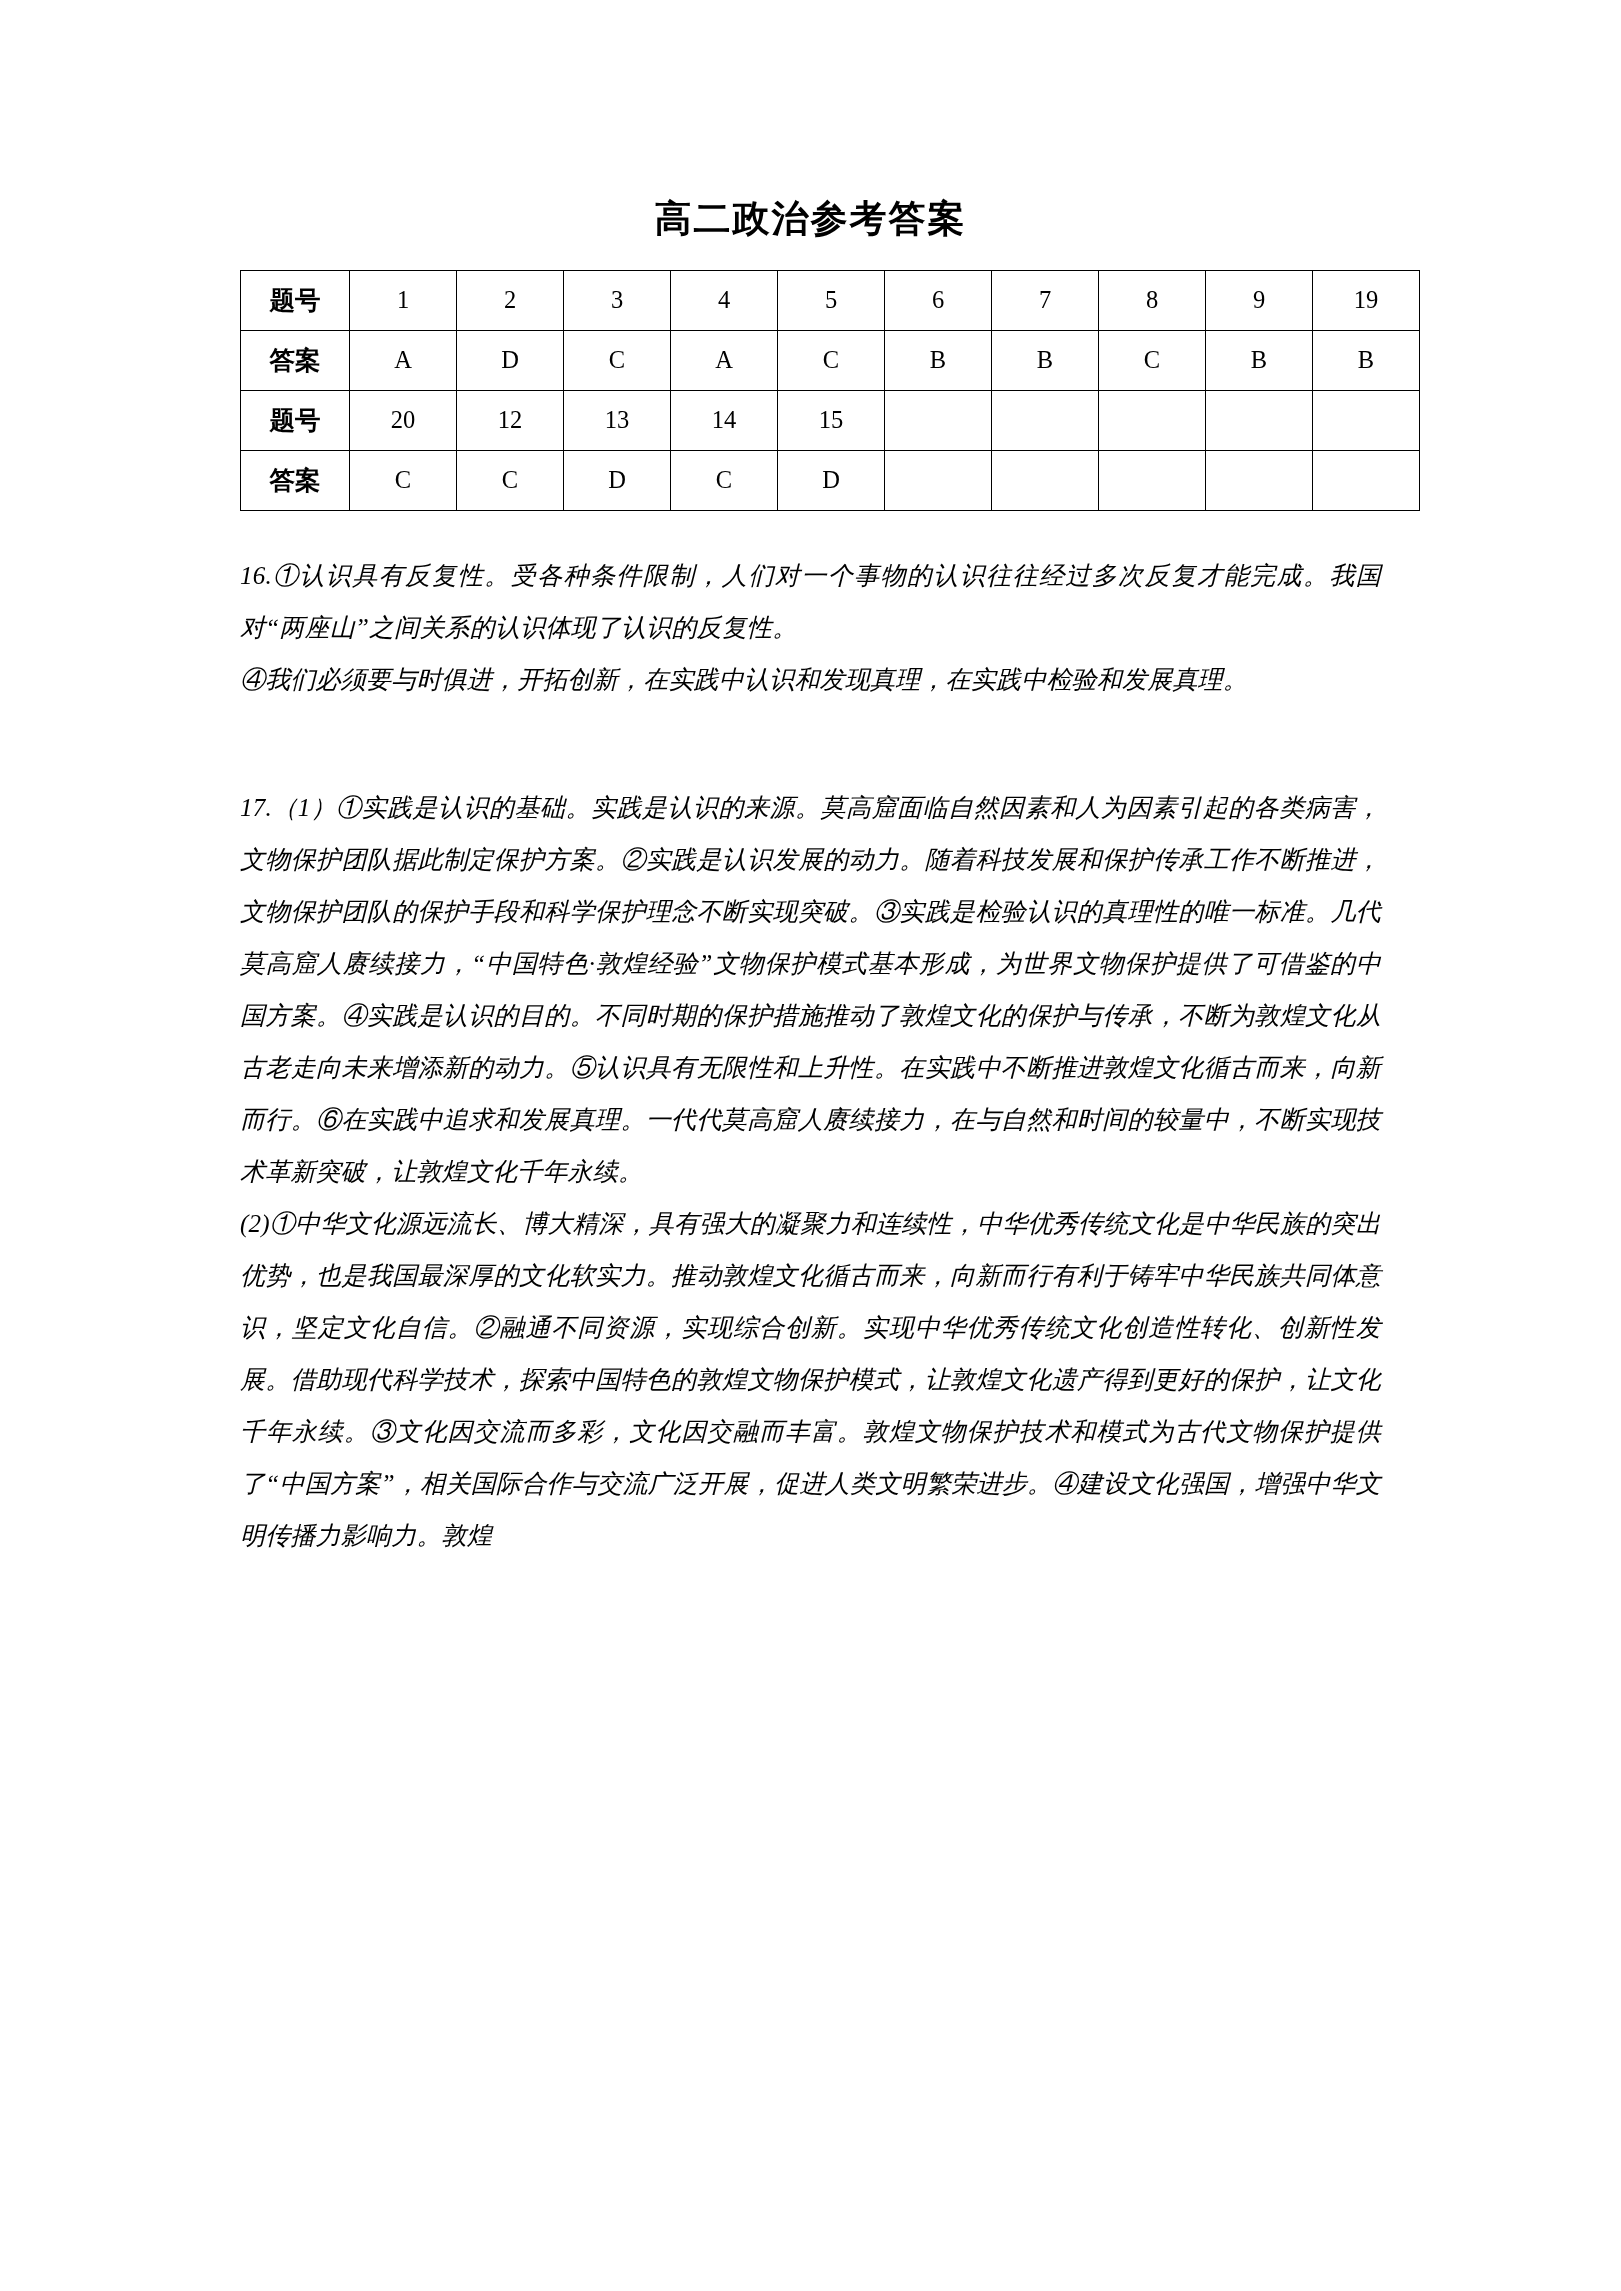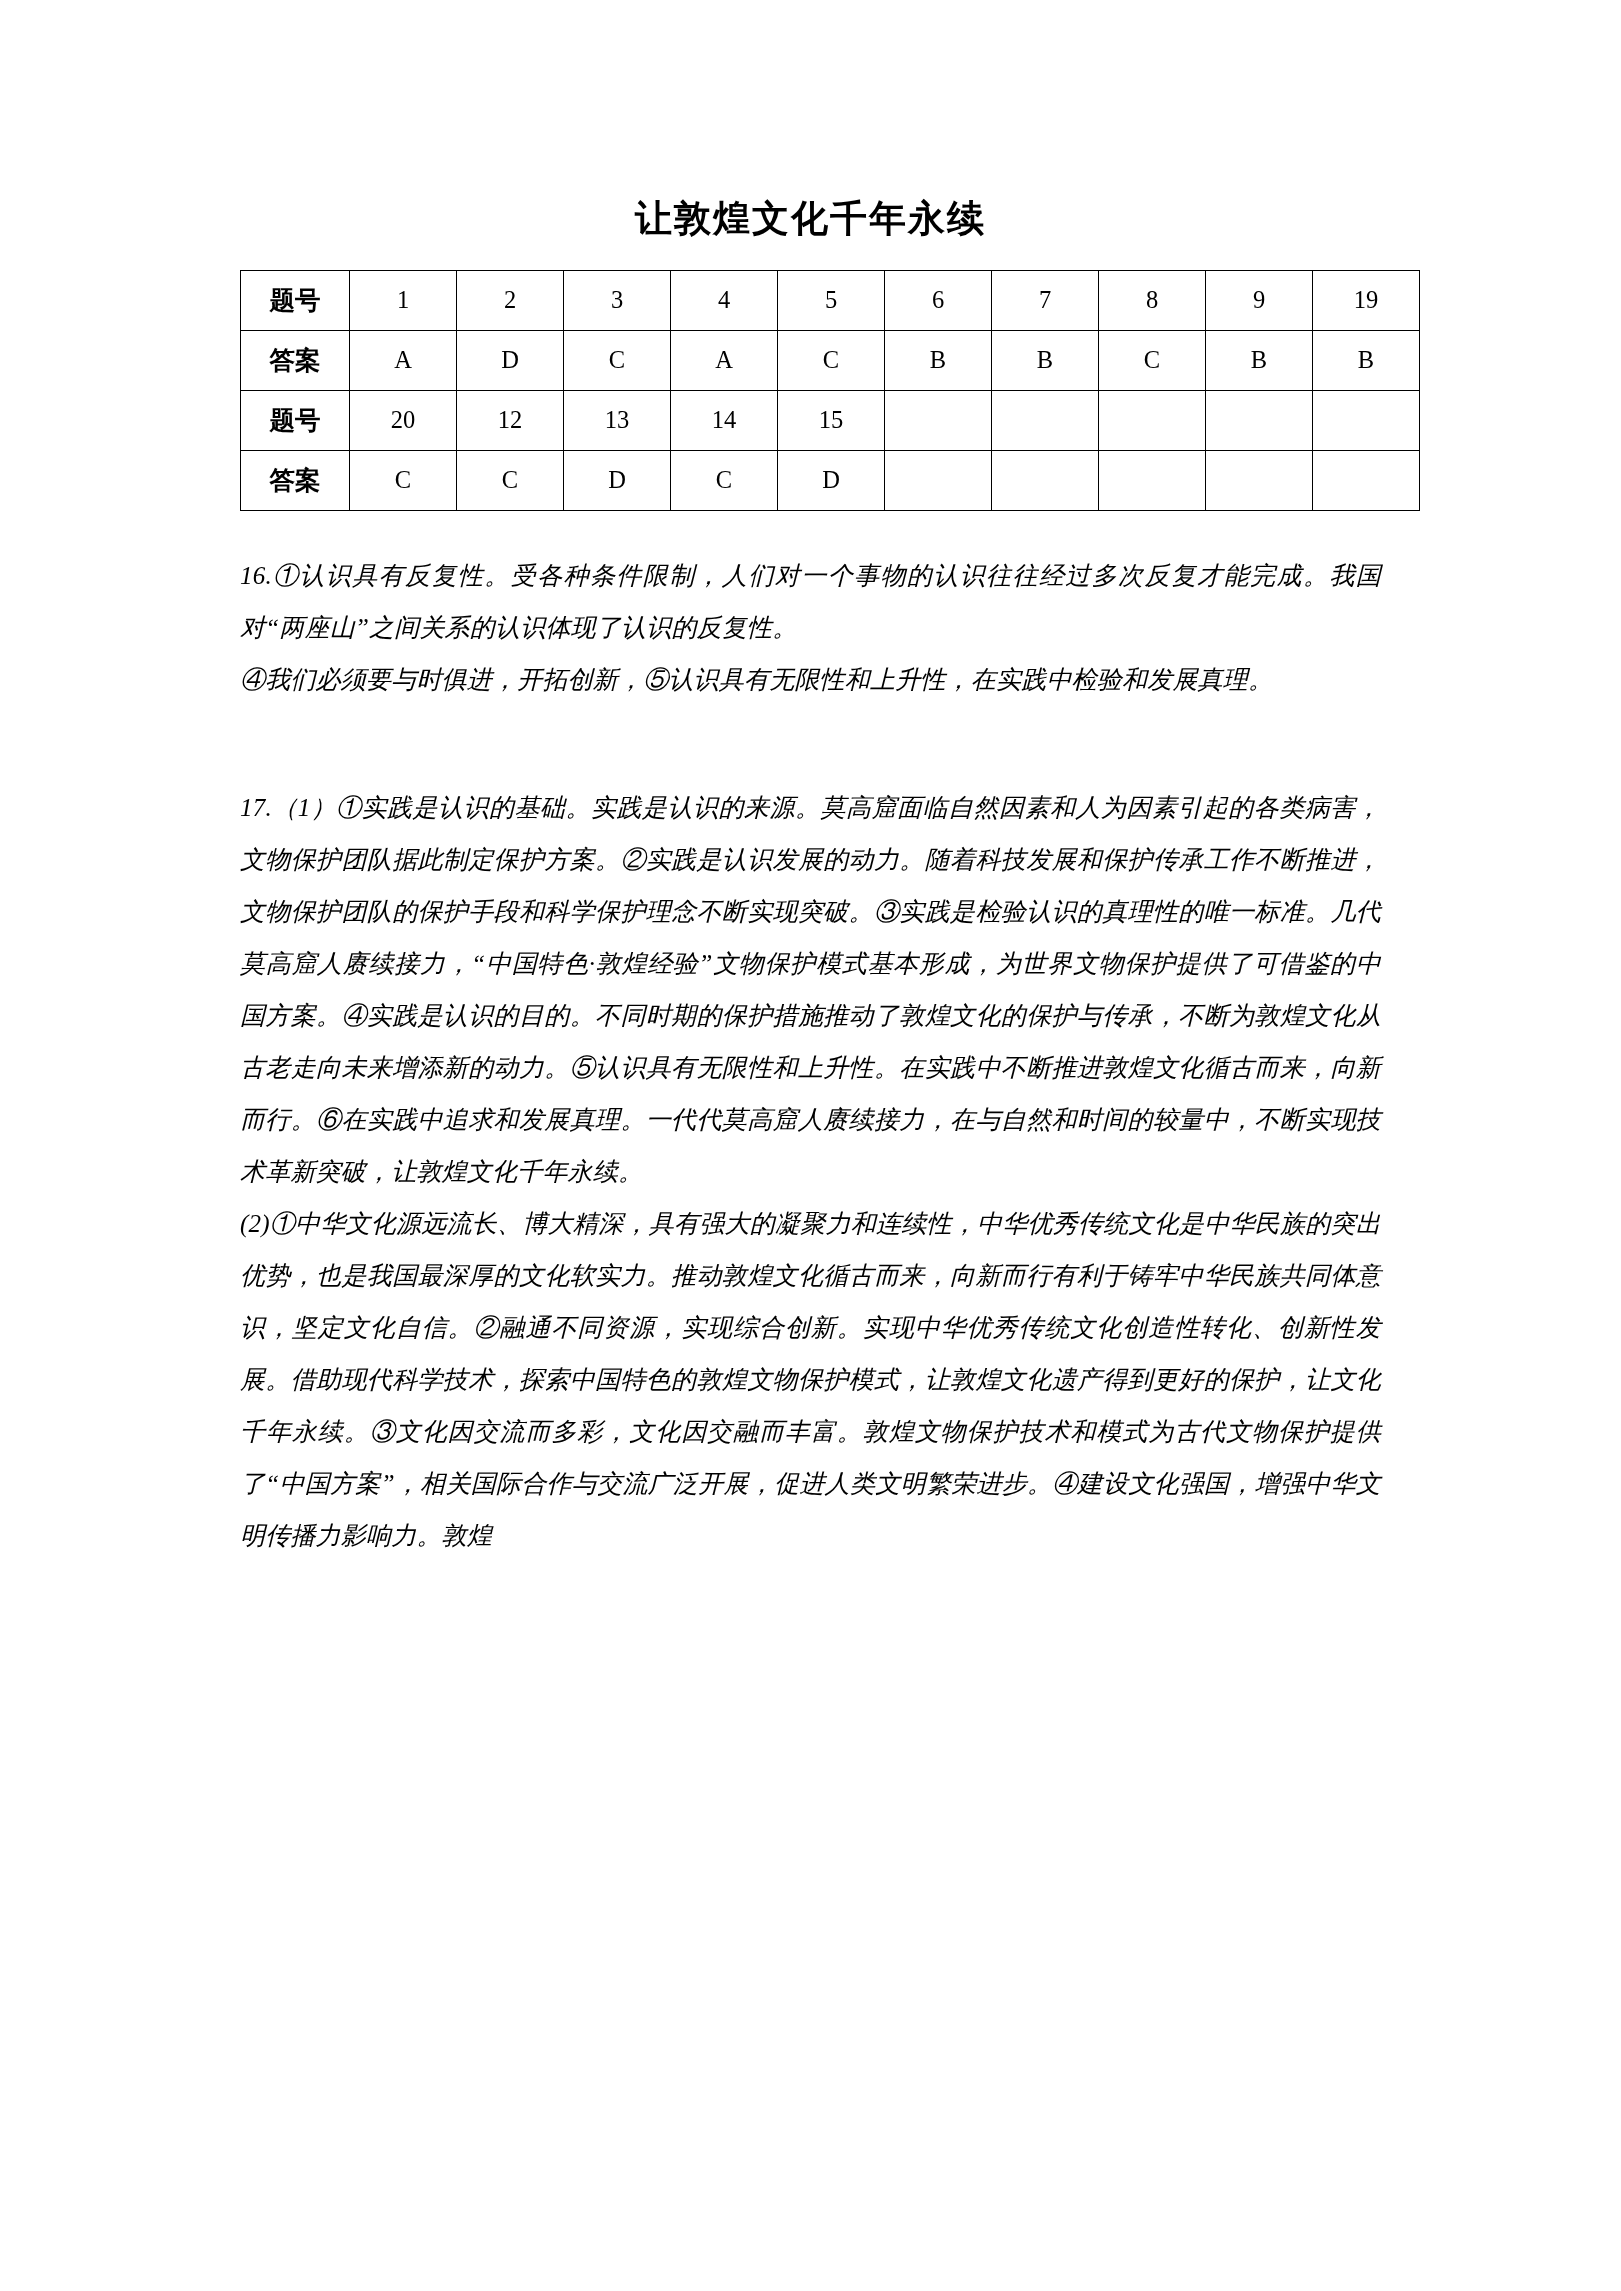--- a/index.html
+++ b/index.html
@@ -70,21 +70,21 @@
   }
   .block-gap {
     height: 76px;
   }
 </style>
 </head>
 <body>
 
 <div class="page">
 
-  <div class="doc-title">让敦煌文化千年永续</div>
+  <div class="doc-title">高二政治参考答案</div>
 
   <table class="answers">
     <tbody>
       <tr>
         <td class="hdr">题号</td>
         <td class="cell">1</td>
         <td class="cell">2</td>
         <td class="cell">3</td>
         <td class="cell">4</td>
         <td class="cell">5</td>
@@ -132,21 +132,21 @@
         <td class="cell"></td>
         <td class="cell"></td>
         <td class="cell"></td>
       </tr>
     </tbody>
   </table>
 
   <div class="body-text">
     <div>
       <p class="para">16.①认识具有反复性。受各种条件限制，人们对一个事物的认识往往经过多次反复才能完成。我国对“两座山”之间关系的认识体现了认识的反复性。</p>
-      <p class="para">④我们必须要与时俱进，开拓创新，⑤认识具有无限性和上升性，在实践中检验和发展真理。</p>
+      <p class="para">④我们必须要与时俱进，开拓创新，在实践中认识和发现真理，在实践中检验和发展真理。</p>
     </div>
 
     <div class="block-gap"></div>
 
     <div>
       <p class="para">17.（1）①实践是认识的基础。实践是认识的来源。莫高窟面临自然因素和人为因素引起的各类病害，文物保护团队据此制定保护方案。②实践是认识发展的动力。随着科技发展和保护传承工作不断推进，文物保护团队的保护手段和科学保护理念不断实现突破。③实践是检验认识的真理性的唯一标准。几代莫高窟人赓续接力，“中国特色·敦煌经验”文物保护模式基本形成，为世界文物保护提供了可借鉴的中国方案。④实践是认识的目的。不同时期的保护措施推动了敦煌文化的保护与传承，不断为敦煌文化从古老走向未来增添新的动力。⑤认识具有无限性和上升性。在实践中不断推进敦煌文化循古而来，向新而行。⑥在实践中追求和发展真理。一代代莫高窟人赓续接力，在与自然和时间的较量中，不断实现技术革新突破，让敦煌文化千年永续。</p>
       <p class="para">(2)①中华文化源远流长、博大精深，具有强大的凝聚力和连续性，中华优秀传统文化是中华民族的突出优势，也是我国最深厚的文化软实力。推动敦煌文化循古而来，向新而行有利于铸牢中华民族共同体意识，坚定文化自信。②融通不同资源，实现综合创新。实现中华优秀传统文化创造性转化、创新性发展。借助现代科学技术，探索中国特色的敦煌文物保护模式，让敦煌文化遗产得到更好的保护，让文化千年永续。③文化因交流而多彩，文化因交融而丰富。敦煌文物保护技术和模式为古代文物保护提供了“中国方案”，相关国际合作与交流广泛开展，促进人类文明繁荣进步。④建设文化强国，增强中华文明传播力影响力。敦煌</p>
     </div>
   </div>
 

